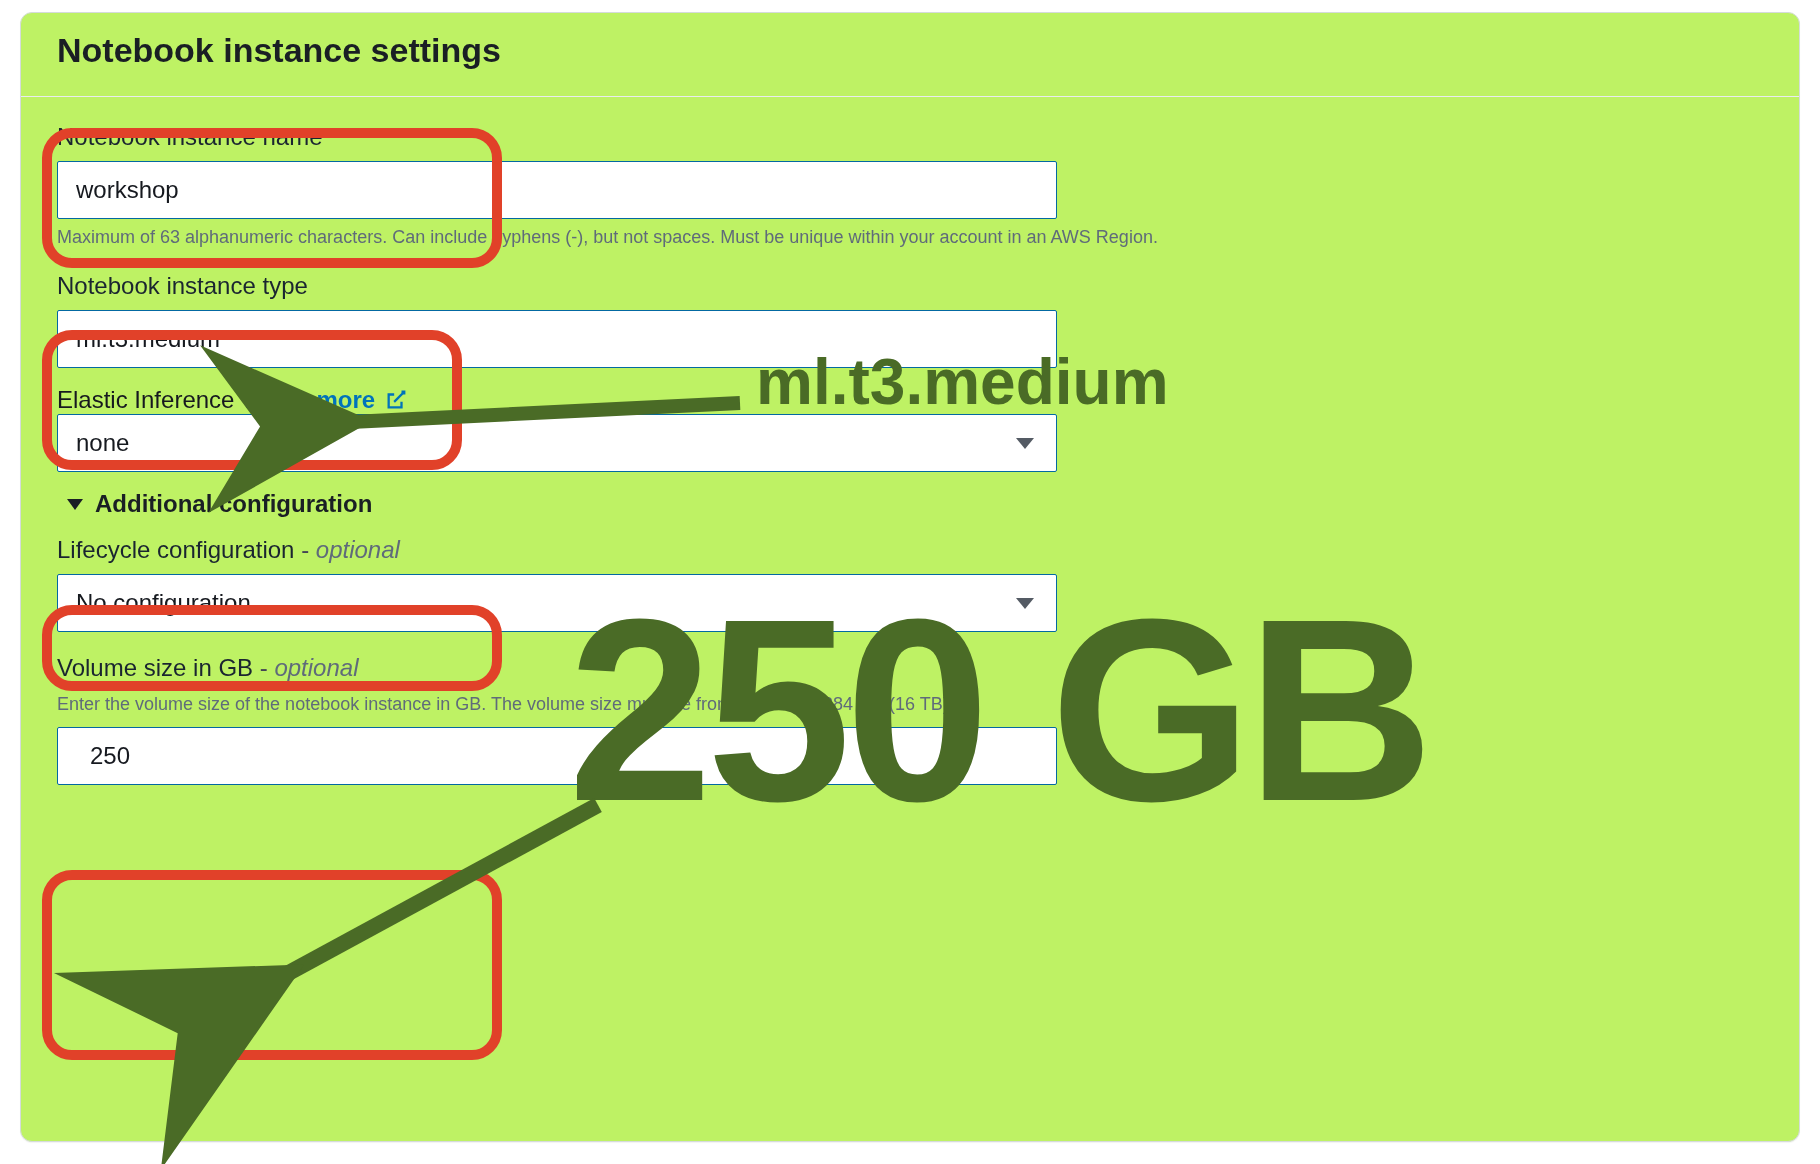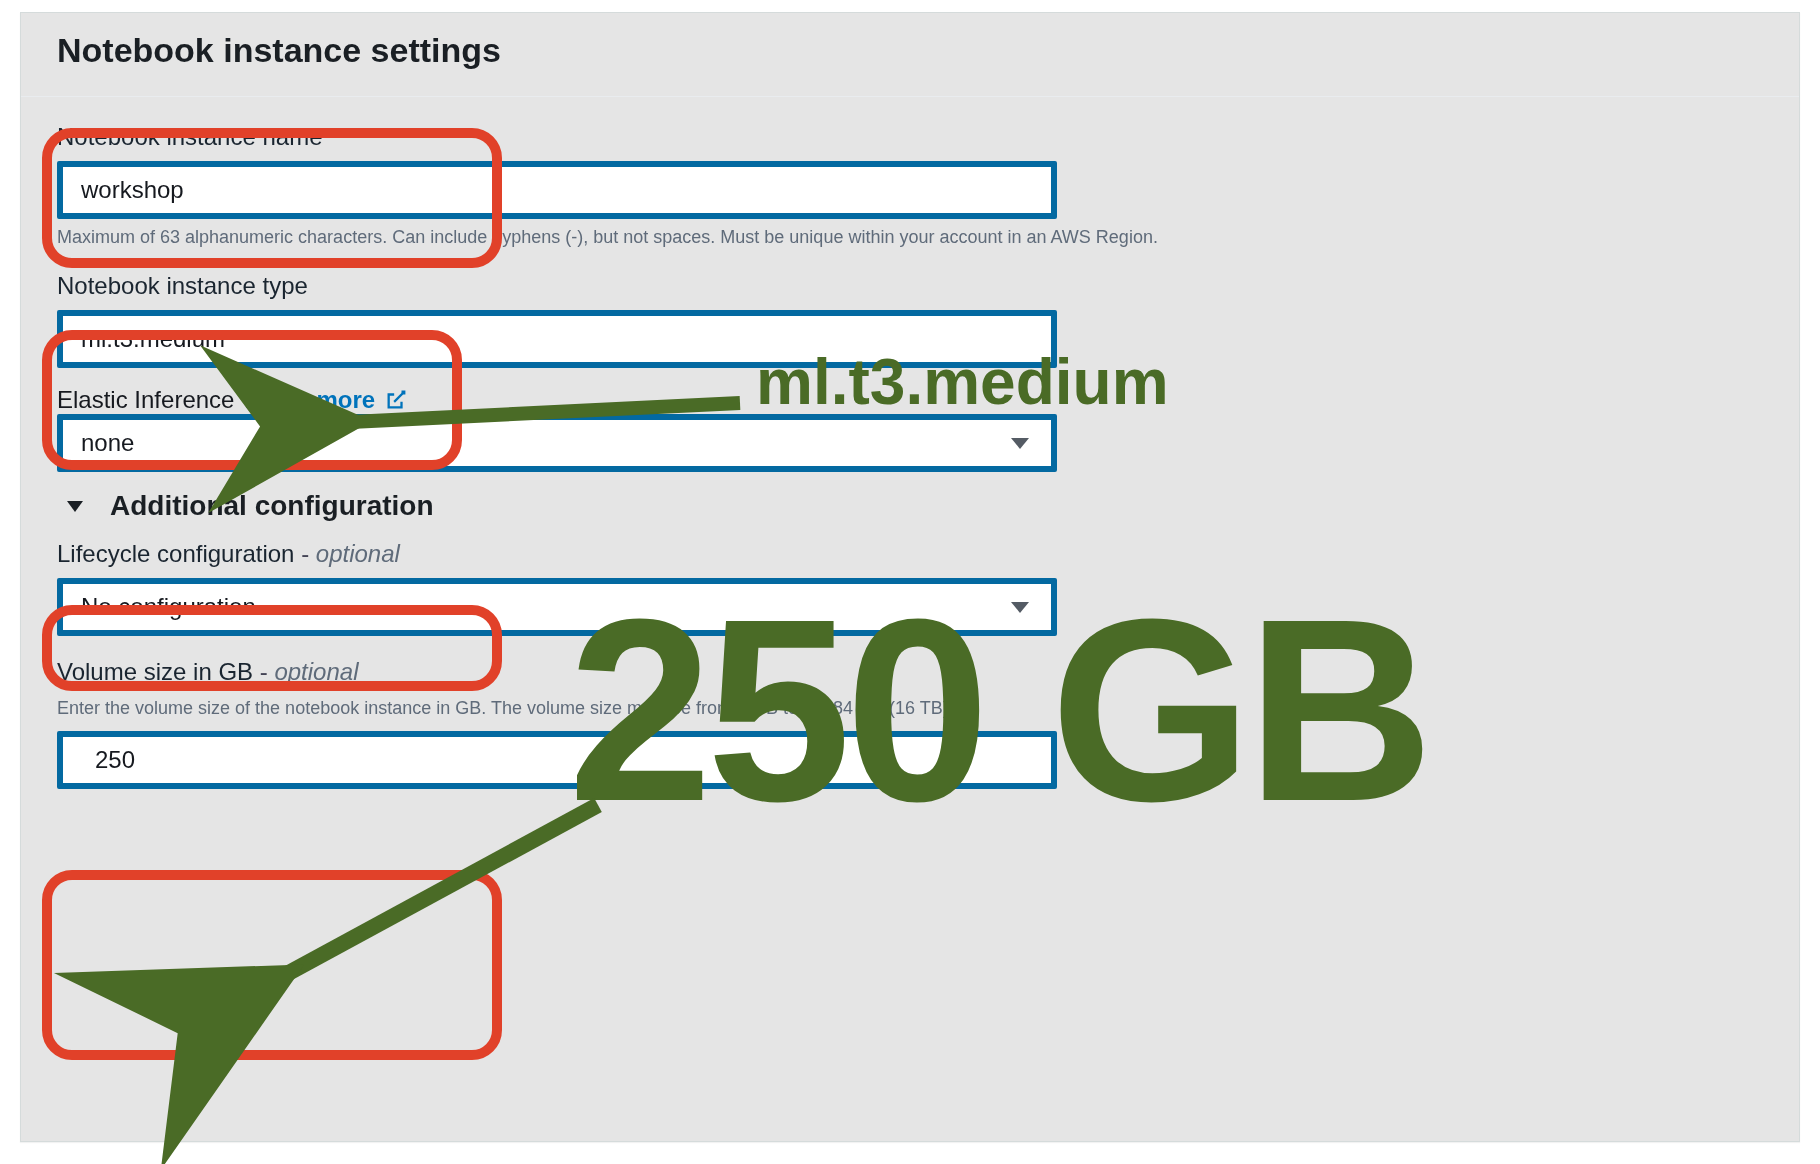--- a/index.html
+++ b/index.html
@@ -14,23 +14,23 @@
     width: 1820px;
     height: 1164px;
     background: #fff;
   }
   .panel {
     position: absolute;
     top: 12px;
     left: 20px;
     width: 1780px;
     height: 1130px;
-    background: #e5e5e5;
+    background: #bef264;
     border: 1px solid #d5dbdb;
-    border-radius: 0;
+    border-radius: 12px;
     box-shadow: 0 1px 1px rgba(0,0,0,0.05);
   }
   .panel-header {
     padding: 18px 36px 26px 36px;
     border-bottom: 1px solid #e9ecef;
   }
   .panel-title {
     font-size: 34px;
     font-weight: 700;
     color: #1a1f24;
@@ -47,21 +47,21 @@
     font-size: 18px;
     color: #5f6b7a;
     margin-top: 6px;
     line-height: 1.4;
   }
   .optional { font-style: italic; color: #5f6b7a; }
   .dash { color: #445; }
   .input, .select {
     width: 1000px;
     height: 58px;
-    border: 6px solid #0369a1;
+    border: 1px solid #0369a1;
     background: #fff;
     font-size: 24px;
     color: #16191f;
     padding: 0 18px;
     display: flex;
     align-items: center;
     justify-content: space-between;
     border-radius: 2px;
   }
   .select { cursor: pointer; }
@@ -74,22 +74,22 @@
   }
   .ei-row {
     display: flex; align-items: center; gap: 10px;
     margin: 18px 0 0 0;
     font-size: 24px;
   }
   .ei-link { color: #0073bb; font-weight: 700; }
   .ext-icon { color: #0073bb; }
   .ext-icon svg { display: block; }
   .expander {
-    display: flex; align-items: center; gap: 27px;
-    font-size: 28px; font-weight: 700; color: #1a1f24;
+    display: flex; align-items: center; gap: 12px;
+    font-size: 24px; font-weight: 700; color: #1a1f24;
     padding: 18px 10px;
     cursor: pointer;
   }
   .expander .caret-small {
     width: 0; height: 0;
     border-left: 8px solid transparent;
     border-right: 8px solid transparent;
     border-top: 11px solid #1a1f24;
   }
   .spacer-lg { height: 14px; }

